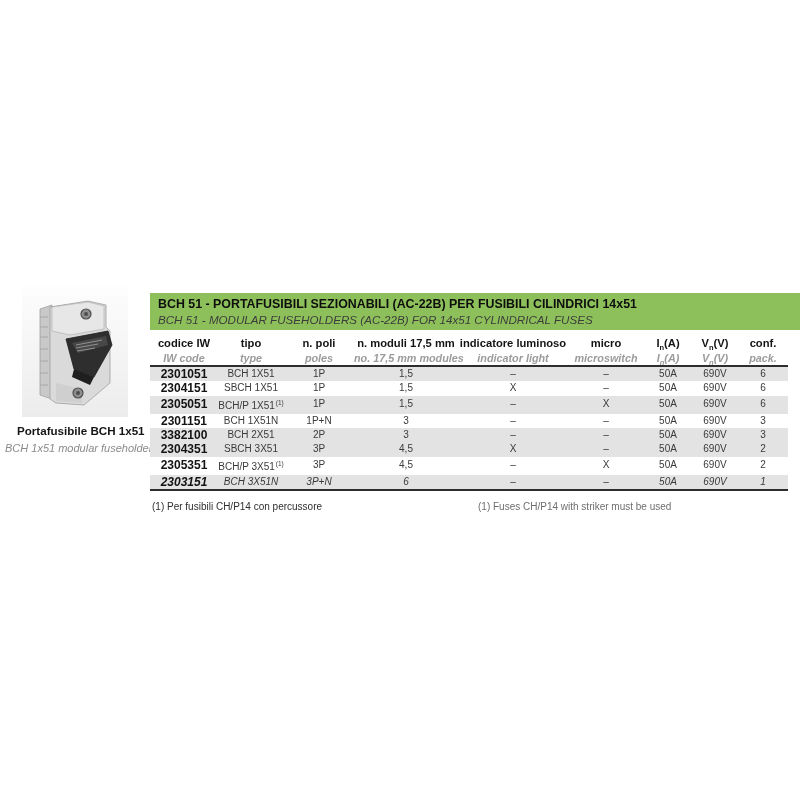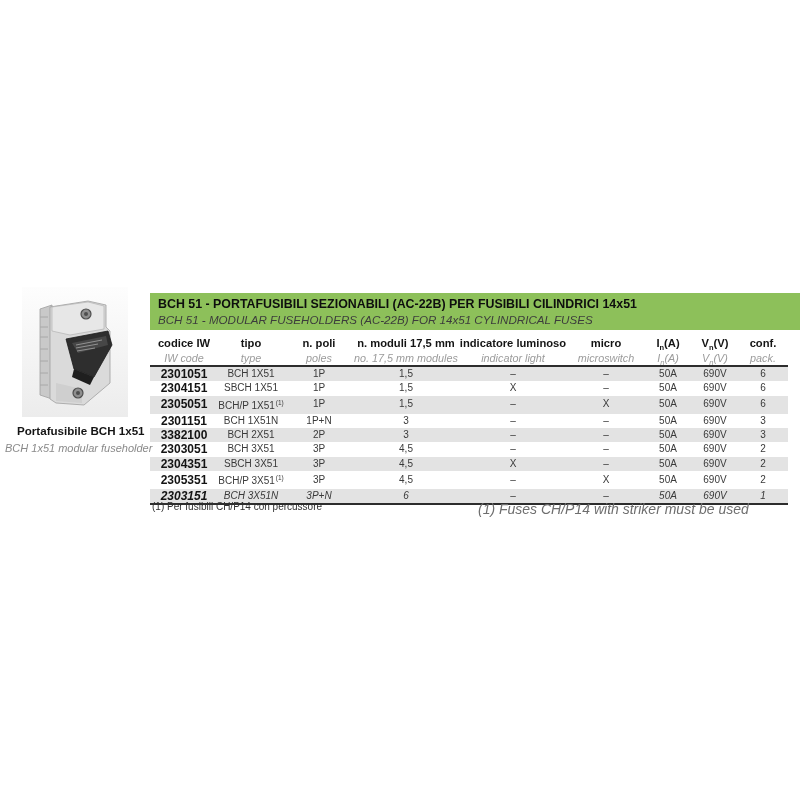--- a/index.html
+++ b/index.html
@@ -15,31 +15,31 @@
   .banner{position:absolute;left:150px;top:293px;width:742px;height:37px;background:var(--green,#8dc05a);box-sizing:border-box;padding:3px 8px 0 8px;}
   .banner .title{font-size:12.4px;font-weight:bold;color:#0e0e0e;line-height:16px;white-space:nowrap;}
   .banner .subtitle{font-size:11.6px;font-style:italic;color:#3c3c3c;line-height:15px;white-space:nowrap;}
   .certs{position:absolute;right:8px;top:5px;display:flex;gap:7px;align-items:center;}
 
   
   .tablewrap{position:absolute;left:150px;top:333px;width:638px;}
   table{border-collapse:collapse;table-layout:fixed;width:638px;}
   th,td{padding:0;text-align:center;white-space:nowrap;overflow:visible;}
   thead tr.hb th{font-size:11.2px;font-weight:bold;color:#141414;height:16px;vertical-align:bottom;padding-bottom:1px;}
-  thead tr.hi th{font-size:10.8px;font-style:italic;font-weight:normal;color:#9b9b9b;height:15px;border-bottom:2px solid var(--rule,#2d2d2d);}
+  thead tr.hi th{font-size:10.8px;font-style:italic;font-weight:bold;color:#9b9b9b;height:15px;border-bottom:2px solid var(--rule,#2d2d2d);}
   thead sub{font-size:7.5px;line-height:0;}
   tbody td{font-size:10px;color:#3a3a3a;height:14.4px;line-height:14.4px;}
   tbody td.code{font-weight:bold;color:#131313;font-size:12px;}
   tbody tr.stripe{background:var(--stripe,#e3e3e3);}
   tbody tr:last-child td{border-bottom:2px solid var(--rule,#2d2d2d);font-style:italic;}
   tbody sup{font-size:6.5px;vertical-align:super;margin-left:1px;}
 
   
   .fn-it{position:absolute;left:152px;top:501px;font-size:10px;color:#2f2f2f;white-space:nowrap;}
-  .fn-en{position:absolute;left:478px;top:501px;font-size:14px;font-style:italic;color:#6e6e6e;white-space:nowrap;text-align:right;}
+  .fn-en{position:absolute;left:478px;top:501px;font-size:10px;color:#6e6e6e;white-space:nowrap;text-align:right;}
 </style>
 </head>
 <body>
 
 <div class="stage">
 
   <div class="photo">
     <svg viewBox="0 0 106 130" width="106" height="130">
       <defs>
         <linearGradient id="pg" x1="0" y1="0" x2="0" y2="1">
@@ -167,31 +167,20 @@
             <td class="code">3382100</td>
             <td>BCH 2X51</td>
             <td>2P</td>
             <td>3</td>
             <td>–</td>
             <td>–</td>
             <td>50A</td>
             <td>690V</td>
             <td>3</td>
           </tr>
-          <tr>
-            <td class="code">2303051</td>
-            <td>BCH 3X51</td>
-            <td>3P</td>
-            <td>4,5</td>
-            <td>–</td>
-            <td>–</td>
-            <td>50A</td>
-            <td>690V</td>
-            <td>2</td>
-          </tr>
           <tr class="stripe">
             <td class="code">2304351</td>
             <td>SBCH 3X51</td>
             <td>3P</td>
             <td>4,5</td>
             <td>X</td>
             <td>–</td>
             <td>50A</td>
             <td>690V</td>
             <td>2</td>

